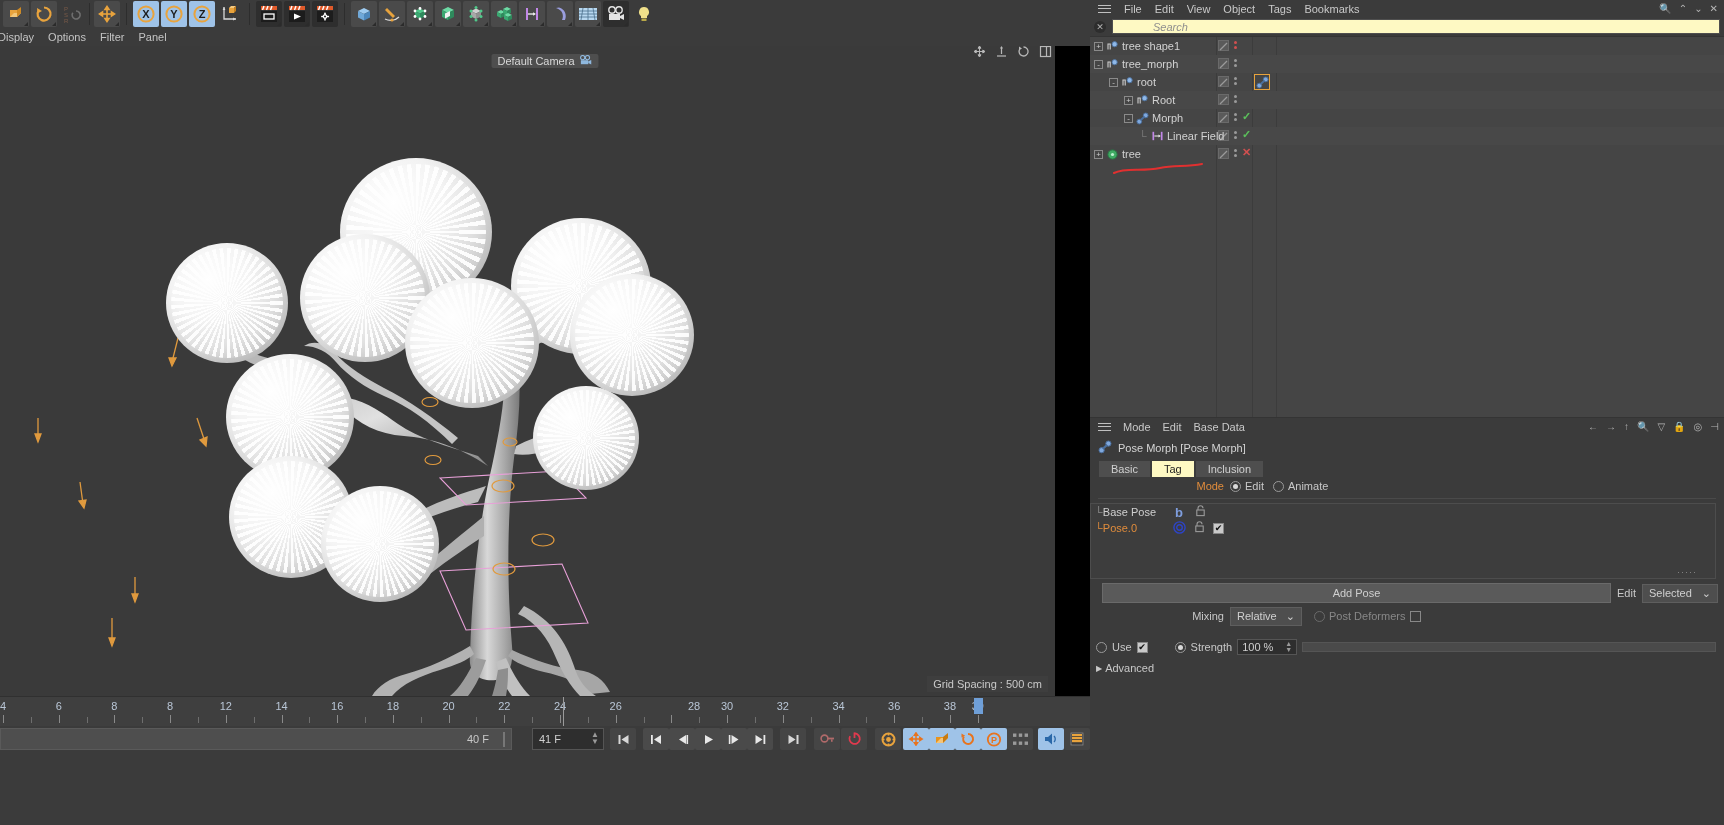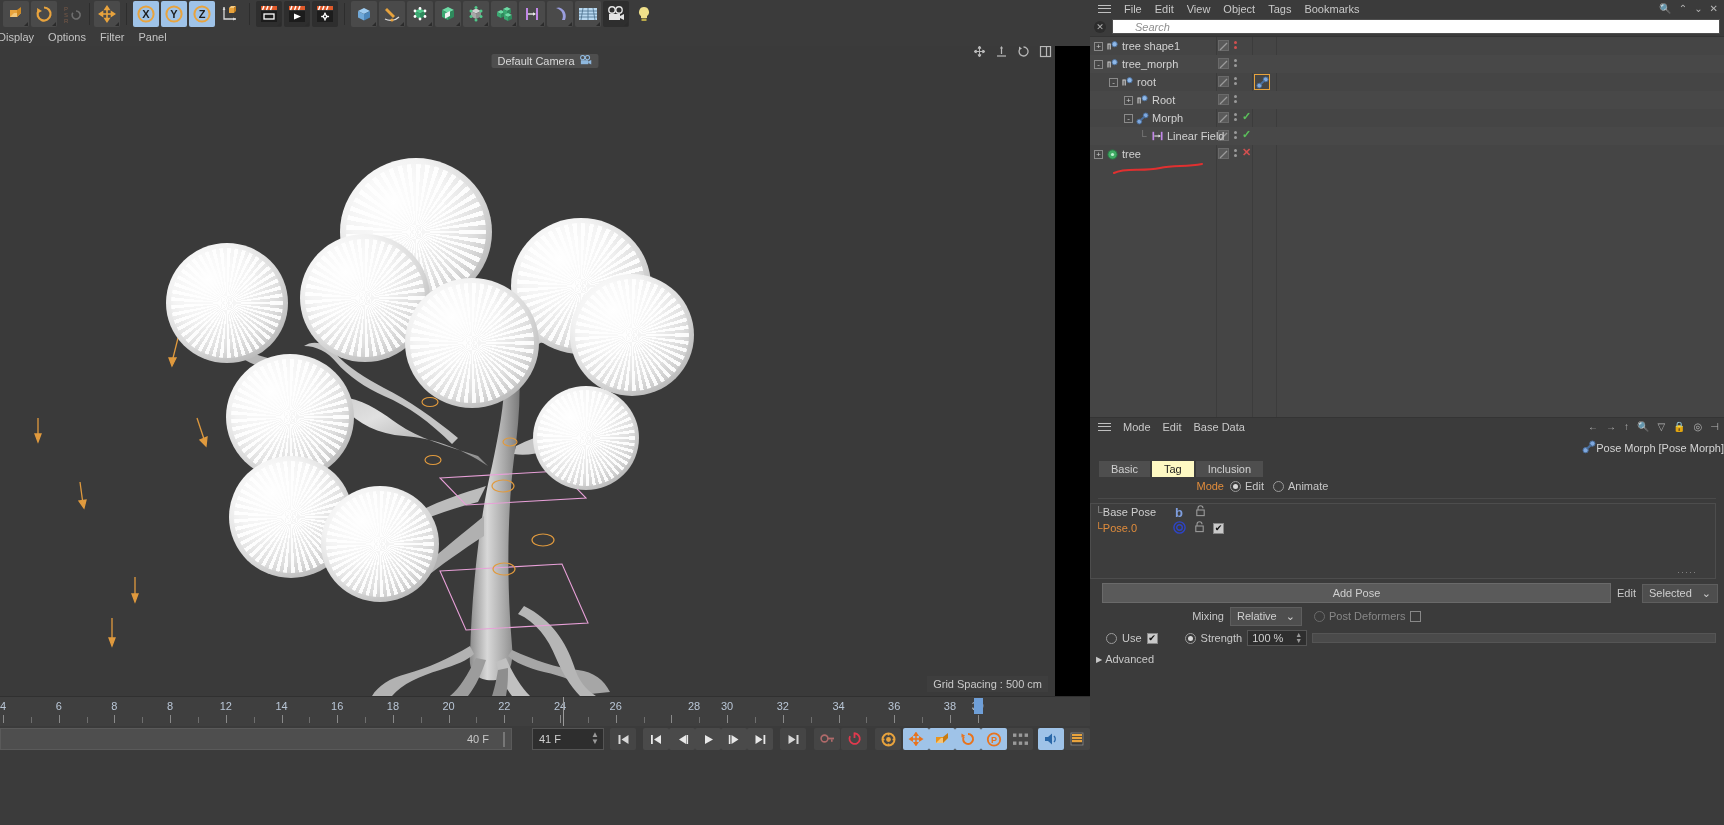--- a/index.html
+++ b/index.html
@@ -66,37 +66,37 @@
 
   
   .right { position:absolute; left:1090px; top:0; width:634px; height:825px; background:#3b3b3b; }
   .rmenu { height:17px; background:#3b3b3b; display:flex; align-items:center; gap:13px; padding-left:8px; font-size:11px; color:#c9c9c9; position:relative; }
   .hamb { display:inline-block; width:13px; }
   .hamb i { display:block; height:1px; background:#c0c0c0; margin:2.5px 0; }
   .rmenu-right { position:absolute; right:6px; top:3px; display:flex; gap:7px; color:#b5b5b5; font-size:10px; }
 
   .searchrow { height:19px; background:#3b3b3b; display:flex; align-items:center; padding:0 4px; gap:6px; }
   .xcirc { width:12px;height:12px;border-radius:50%;background:#2d2d2d; color:#b0b0b0; font-size:9px; display:flex;align-items:center;justify-content:center; }
-  .searchbox { flex:1; height:15px; background:#ffffff; border:1px solid #4f4f4f; color:#8e8e8e; font-style:italic; font-size:11px; padding-left:22px; display:flex; align-items:center; }
+  .searchbox { flex:1; height:15px; background:#fef9c3; border:1px solid #4f4f4f; color:#8e8e8e; font-style:italic; font-size:11px; padding-left:40px; display:flex; align-items:center; }
 
   .omgr { position:relative; background:#454545; height:385px; border-top:1px solid #343434; }
   .om-row { position:relative; height:18px; display:flex; align-items:center; }
   .om-row.alt { background:#484848; }
   .om-name { position:relative; display:flex; align-items:center; gap:3px; font-size:11px; color:#d2d2d2; z-index:2; }
   .plusbox { width:9px; height:9px; border:1px solid #8a8a8a; background:#454545; color:#cfcfcf; font-size:8px; line-height:7px; text-align:center; display:inline-block; }
   .objicon { width:13px; height:13px; display:inline-flex; align-items:center; justify-content:center; }
   .om-cols { position:absolute; right:0; top:0; height:100%; width:508px; }
   .colsep { position:absolute; top:0; bottom:0; width:1px; background:#3c3c3c; }
   .vis-dots { display:flex; flex-direction:column; gap:2px; align-items:center; }
   .vis-dots i { width:3px;height:3px;border-radius:50%;display:block; }
 
   .attr { position:absolute; left:0; top:417px; width:634px; height:408px; background:#3b3b3b; }
   .attr-menu { height:18px; display:flex; align-items:center; gap:12px; padding-left:8px; font-size:11px; color:#c9c9c9; position:relative; border-top:1px solid #343434; }
   .attr-menu-right { position:absolute; right:5px; top:3px; display:flex; gap:8px; color:#b5b5b5; font-size:10px; }
-  .attr-title { display:flex; align-items:center; padding:5px 0 2px 8px; font-size:11px; color:#d5d5d5;justify-content:flex-end; }
+  .attr-title { display:flex; align-items:center; gap:6px; padding:5px 0 2px 8px; font-size:11px; color:#d5d5d5; }
   .tabrow { display:flex; padding-left:8px; margin-top:2px; }
   .tab { padding:2px 12px; font-size:11px; background:#4e4e4e; color:#d0d0d0; border:1px solid #3b3b3b; }
   .tab.active { background:#fef9c3; color:#1d1d1d; }
   .sect-title { font-weight:bold; font-size:11px; color:#e2e2e2; padding:7px 0 3px 8px; }
   .lblcol { width:140px; text-align:right; padding-right:6px; font-size:11px; }
   .radio { width:11px;height:11px;border-radius:50%;border:1px solid #9a9a9a; display:inline-flex; align-items:center; justify-content:center; background:#3b3b3b;}
   .radio i { width:5px;height:5px;border-radius:50%;background:#d8d8d8;display:block; }
   .redline { position:absolute; pointer-events:none; }
   .btn-wide { background:#5a5a5a; border:1px solid #6a6a6a; text-align:center; font-size:11px; color:#cfcfcf; padding:3px 0; }
   .sel-drop { background:#4e4e4e; border:1px solid #5e5e5e; font-size:11px; color:#d0d0d0; padding:2px 6px; display:flex; justify-content:space-between; align-items:center; }
@@ -987,21 +987,21 @@
         <div class="lblcol">Mixing</div>
         <div class="sel-drop" style="width:72px;">
           <span>Relative</span>
           <span>⌄</span>
         </div>
         <span class="radio" style="margin-left:12px;opacity:.5;"></span>
         <span style="margin-left:4px;color:#888;">Post Deformers</span>
         <span class="chk empty" style="margin-left:5px;"></span>
       </div>
 
-      <div style="display:flex;align-items:center;margin-top:5px;height:18px;padding-left:16px;gap:5px;">
+      <div style="display:flex;align-items:center;margin-top:14px;height:18px;padding-left:6px;gap:5px;">
         <span class="radio"></span>
         <span>Use</span>
         <span class="chk">✔</span>
         <span class="radio" style="margin-left:22px;">
             <i></i>
           </span>
         <span>Strength</span>
         <div class="numfield" style="width:60px;">
           <span>100 %</span>
           <span style="font-size:7px;color:#9a9a9a;line-height:6px;display:flex;flex-direction:column;">

